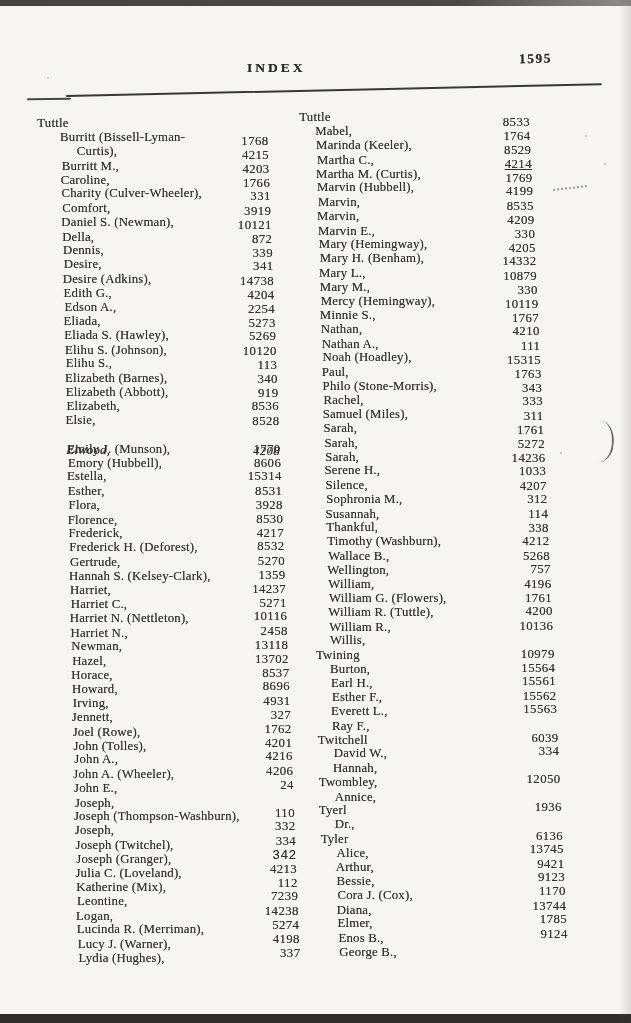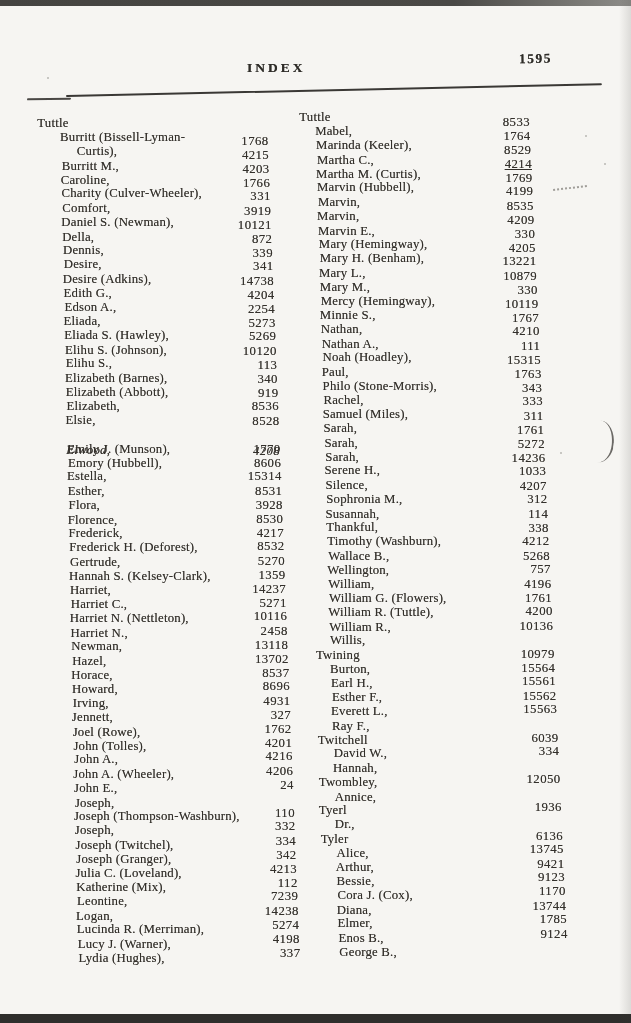--- a/index.html
+++ b/index.html
@@ -253,21 +253,21 @@
       <div class="row" style="top: 707px;">
         <span class="nm" style="left: 38.75px;">Joseph,</span>
         <span class="num" style="right: 16.5px; top: -3.63px;">332</span>
       </div>
       <div class="row" style="top: 721.9px;">
         <span class="nm" style="left: 39.55px;">Joseph (Twitchel),</span>
         <span class="num" style="right: 15.95px; top: -3.78px;">334</span>
       </div>
       <div class="row" style="top: 735.55px;">
         <span class="nm" style="left: 40.35px;">Joseph (Granger),</span>
-        <span class="num" style="right: 15.4px; top: -3.93px;">342</span>
+        <span class="num" style="right: 15.4px; top: -3.93px; font-family: Liberation Mono, monospace;">342</span>
       </div>
       <div class="row" style="top: 750.45px;">
         <span class="nm" style="left: 39.4px;">Julia C. (Loveland),</span>
         <span class="num" style="right: 14.85px; top: -4.08px;">4213</span>
       </div>
       <div class="row" style="top: 764.1px;">
         <span class="nm" style="left: 40.2px;">Katherine (Mix),</span>
         <span class="num" style="right: 14.3px; top: -4.23px;">112</span>
       </div>
       <div class="row" style="top: 777.75px;">
@@ -327,21 +327,21 @@
       <div class="row" style="top: 113.7px;">
         <span class="nm" style="left: 17.95px;">Marvin E.,</span>
         <span class="num" style="right: 40.8px; top: 3.71px;">330</span>
       </div>
       <div class="row" style="top: 127.35px;">
         <span class="nm" style="left: 18.85px;">Mary (Hemingway),</span>
         <span class="num" style="right: 40.15px; top: 3.55px;">4205</span>
       </div>
       <div class="row" style="top: 141px;">
         <span class="nm" style="left: 19.75px;">Mary H. (Benham),</span>
-        <span class="num" style="right: 39.5px; top: 3.39px;">13221</span>
+        <span class="num" style="right: 39.5px; top: 3.39px;">14332</span>
       </div>
       <div class="row" style="top: 155.9px;">
         <span class="nm" style="left: 18.9px;">Mary L.,</span>
         <span class="num" style="right: 38.85px; top: 3.23px;">10879</span>
       </div>
       <div class="row" style="top: 169.55px;">
         <span class="nm" style="left: 19.8px;">Mary M.,</span>
         <span class="num" style="right: 38.2px; top: 3.07px;">330</span>
       </div>
       <div class="row" style="top: 184.45px;">

